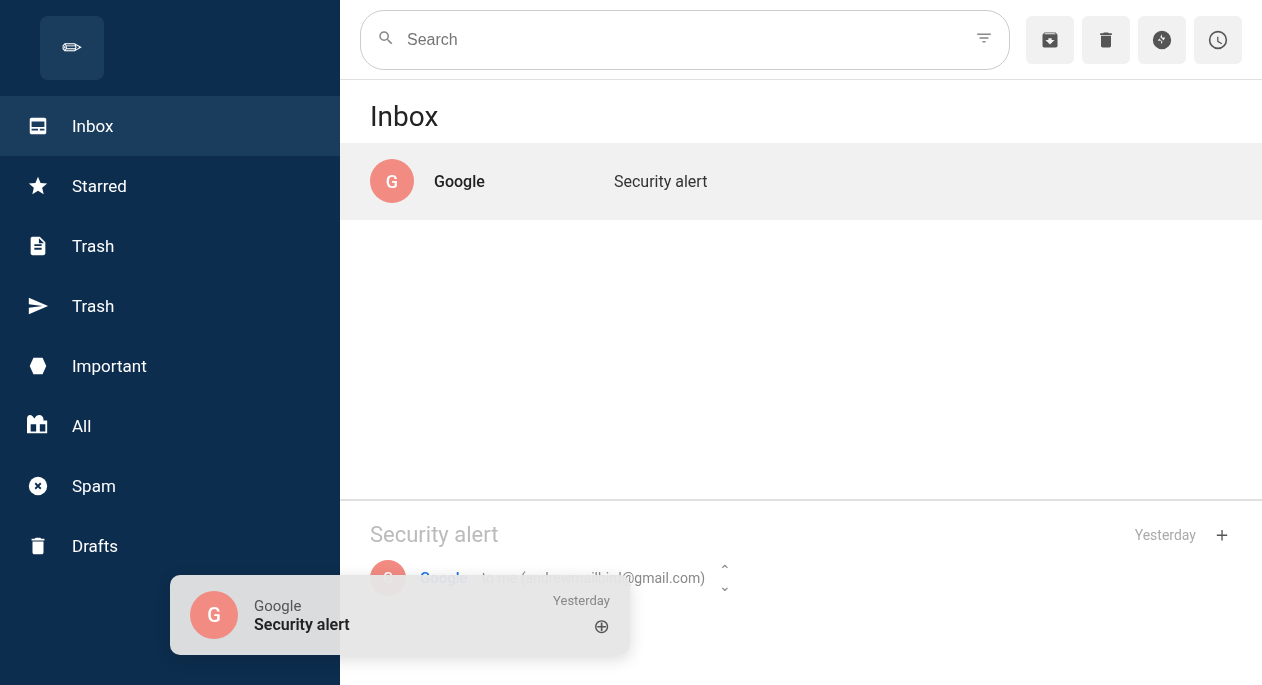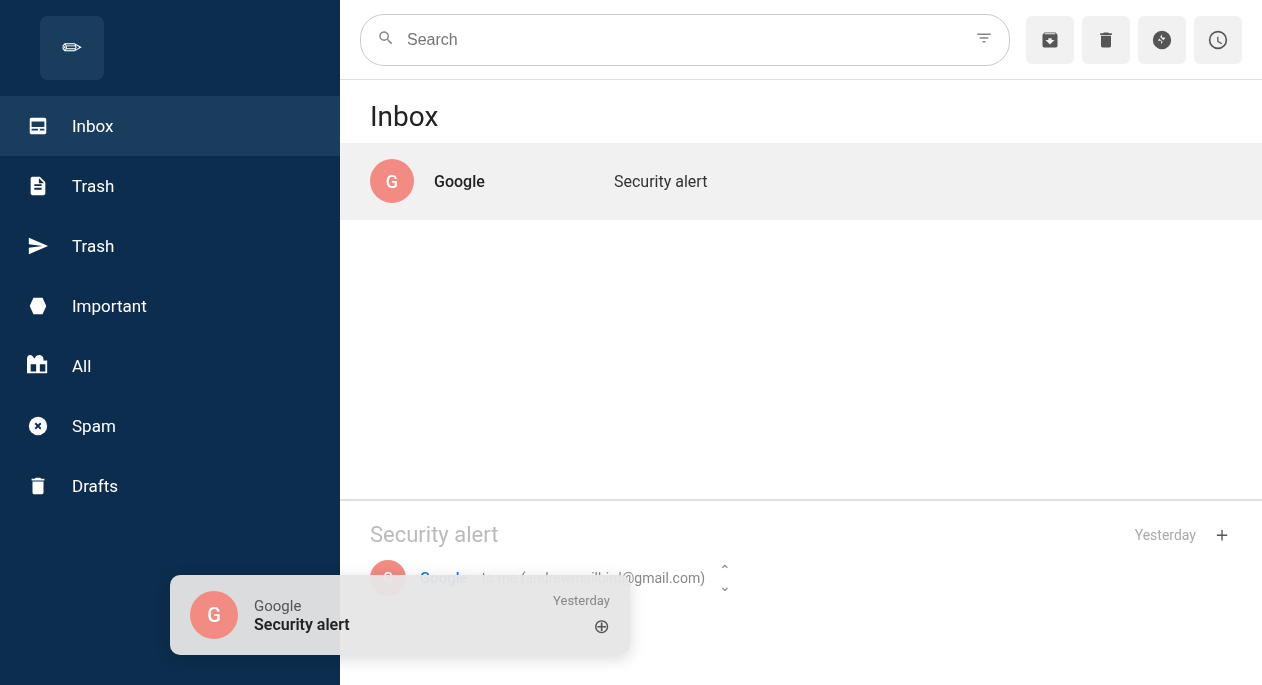--- a/index.html
+++ b/index.html
@@ -80,21 +80,21 @@
       height: 80px;
     }
 
     .search-bar {
       flex: 1;
       display: flex;
       align-items: center;
       border: 1px solid #ccc;
       border-radius: 24px;
       padding: 7px 16px;
-      height: 52px;
+      height: 60px;
       gap: 12px;
     }
 
     .search-bar input {
       border: none;
       outline: none;
       font-size: 16px;
       flex: 1;
       color: #333;
     }
@@ -300,20 +300,28 @@
   <nav>
     <div class="nav-item active">
       <span class="icon">
         <svg width="22" height="22" viewBox="0 0 24 24" fill="white">
             <path d="M19 3H5C3.9 3 3 3.9 3 5v14c0 1.1.9 2 2 2h14c1.1 0 2-.9 2-2V5c0-1.1-.9-2-2-2zm-7 14H5v-2h7v2zm7 0h-5v-2h5v2zm0-4H5v-6h14v6z"></path>
           </svg>
       </span>
       <span class="label">Inbox</span>
     </div>
 
+    <div class="nav-item">
+      <span class="icon">
+        <svg width="22" height="22" viewBox="0 0 24 24" fill="white">
+            <path d="M12 17.27L18.18 21l-1.64-7.03L22 9.24l-7.19-.61L12 2 9.19 8.63 2 9.24l5.46 4.73L5.82 21z"></path>
+          </svg>
+      </span>
+      <span class="label">Starred</span>
+    </div>
 
     <div class="nav-item">
       <span class="icon">
         <svg width="22" height="22" viewBox="0 0 24 24" fill="white">
             <path d="M14 2H6c-1.1 0-2 .9-2 2v16c0 1.1.89 2 2 2h12c1.1 0 2-.9 2-2V8l-6-6zm2 14H8v-2h8v2zm0-4H8v-2h8v2zm-3-5V3.5L18.5 9H13z"></path>
           </svg>
       </span>
       <span class="label">Trash</span>
     </div>
 

